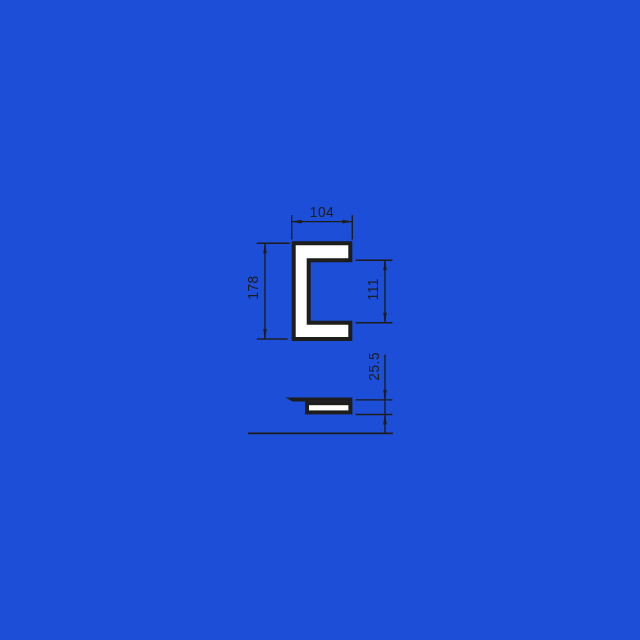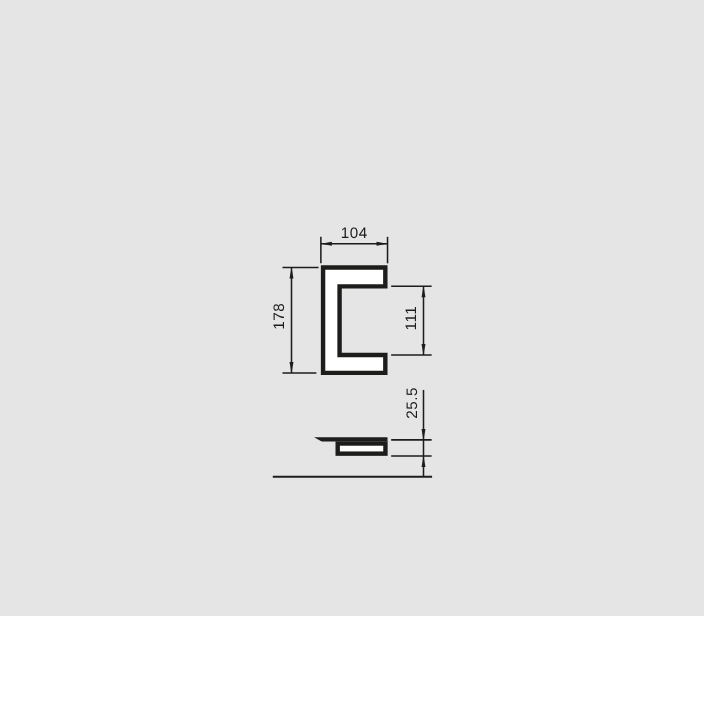--- a/index.html
+++ b/index.html
@@ -3,22 +3,22 @@
 <meta charset="utf-8">
 <style>
   html, body {
     margin: 0;
     padding: 0;
     background: #ffffff;
   }
   .page {
     position: relative;
     width: 640px;
-    height: 560px;
-    background: #e5e5e5;
+    height: 640px;
+    background: #1d4ed8;
     overflow: hidden;
   }
   svg { display: block; }
   .thick-outline {
     fill: #ffffff;
     stroke: #1d1d1b;
     stroke-width: 4;
     stroke-linejoin: miter;
   }
   .solid-shape {

